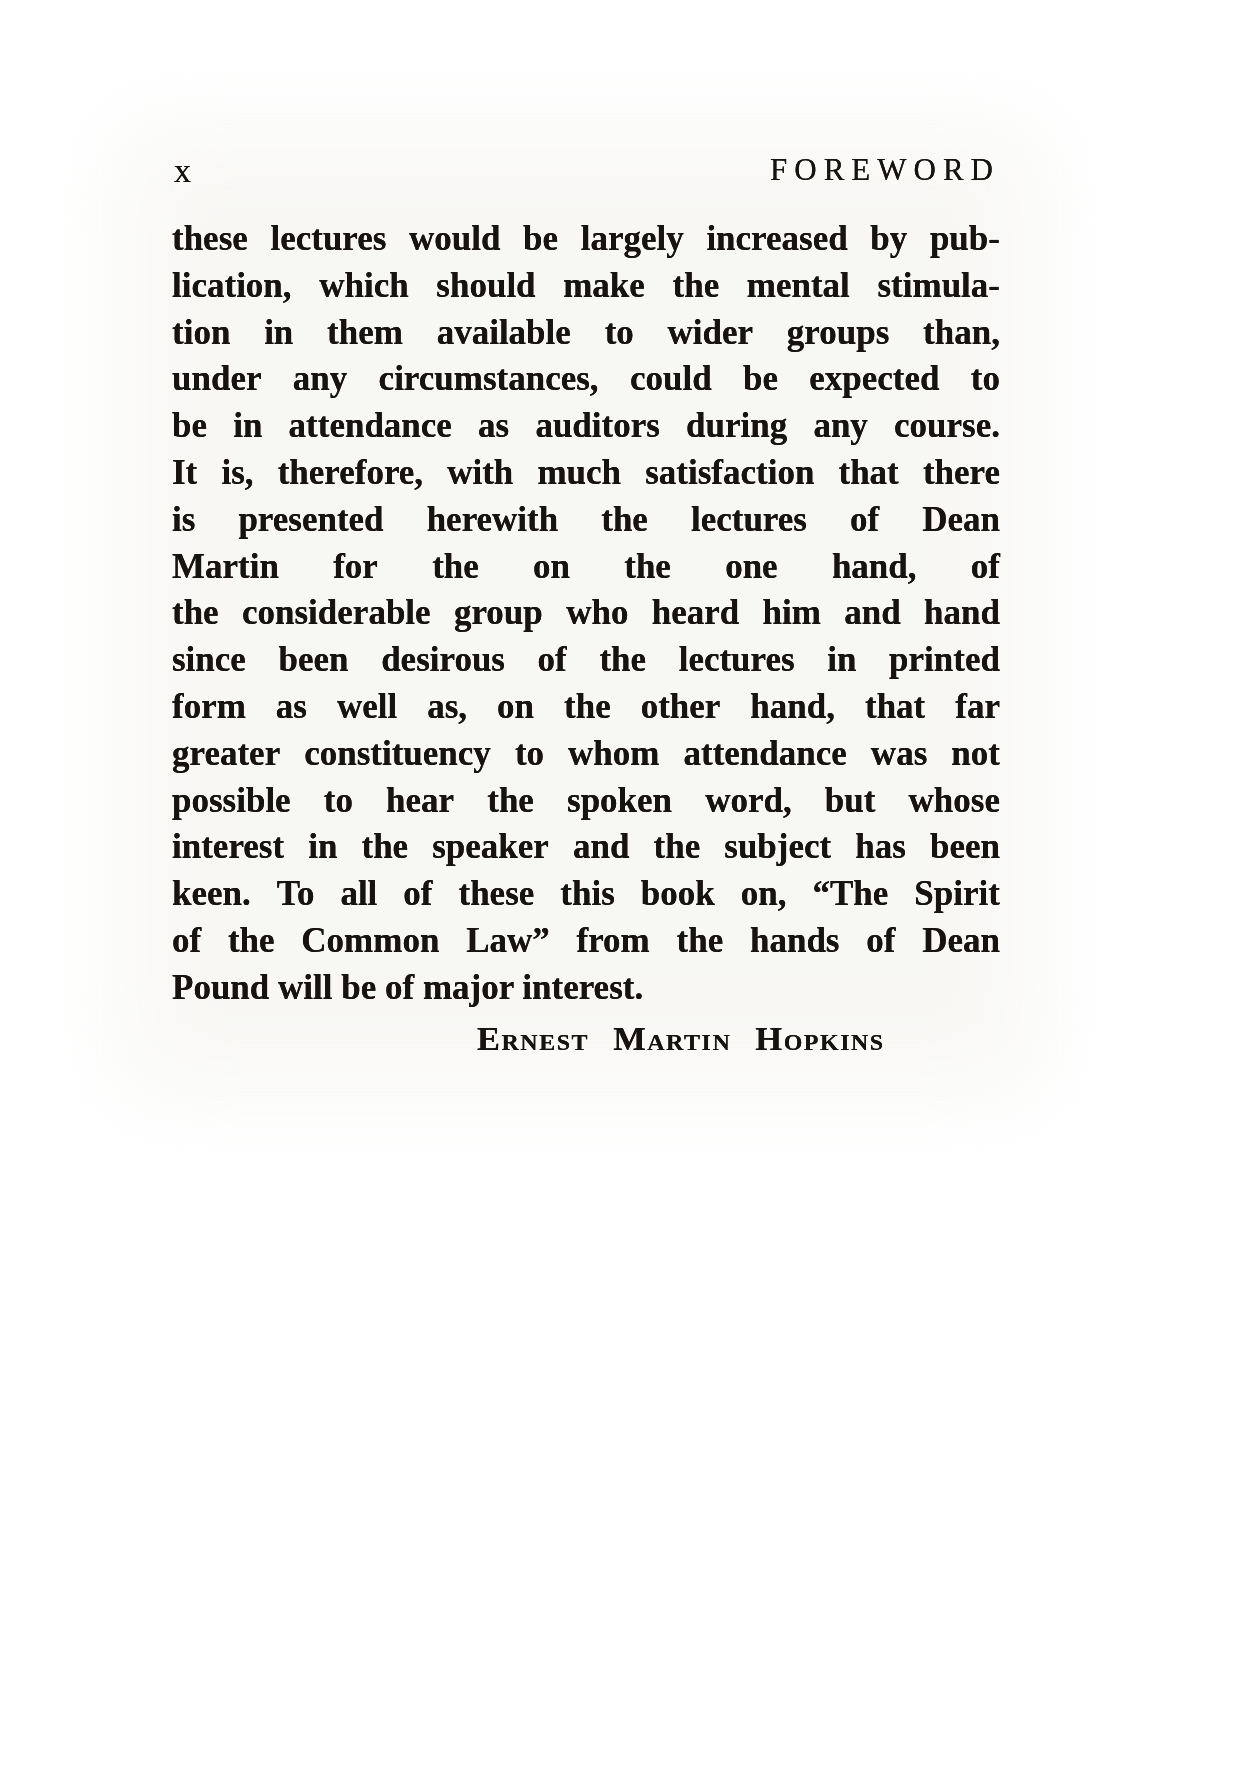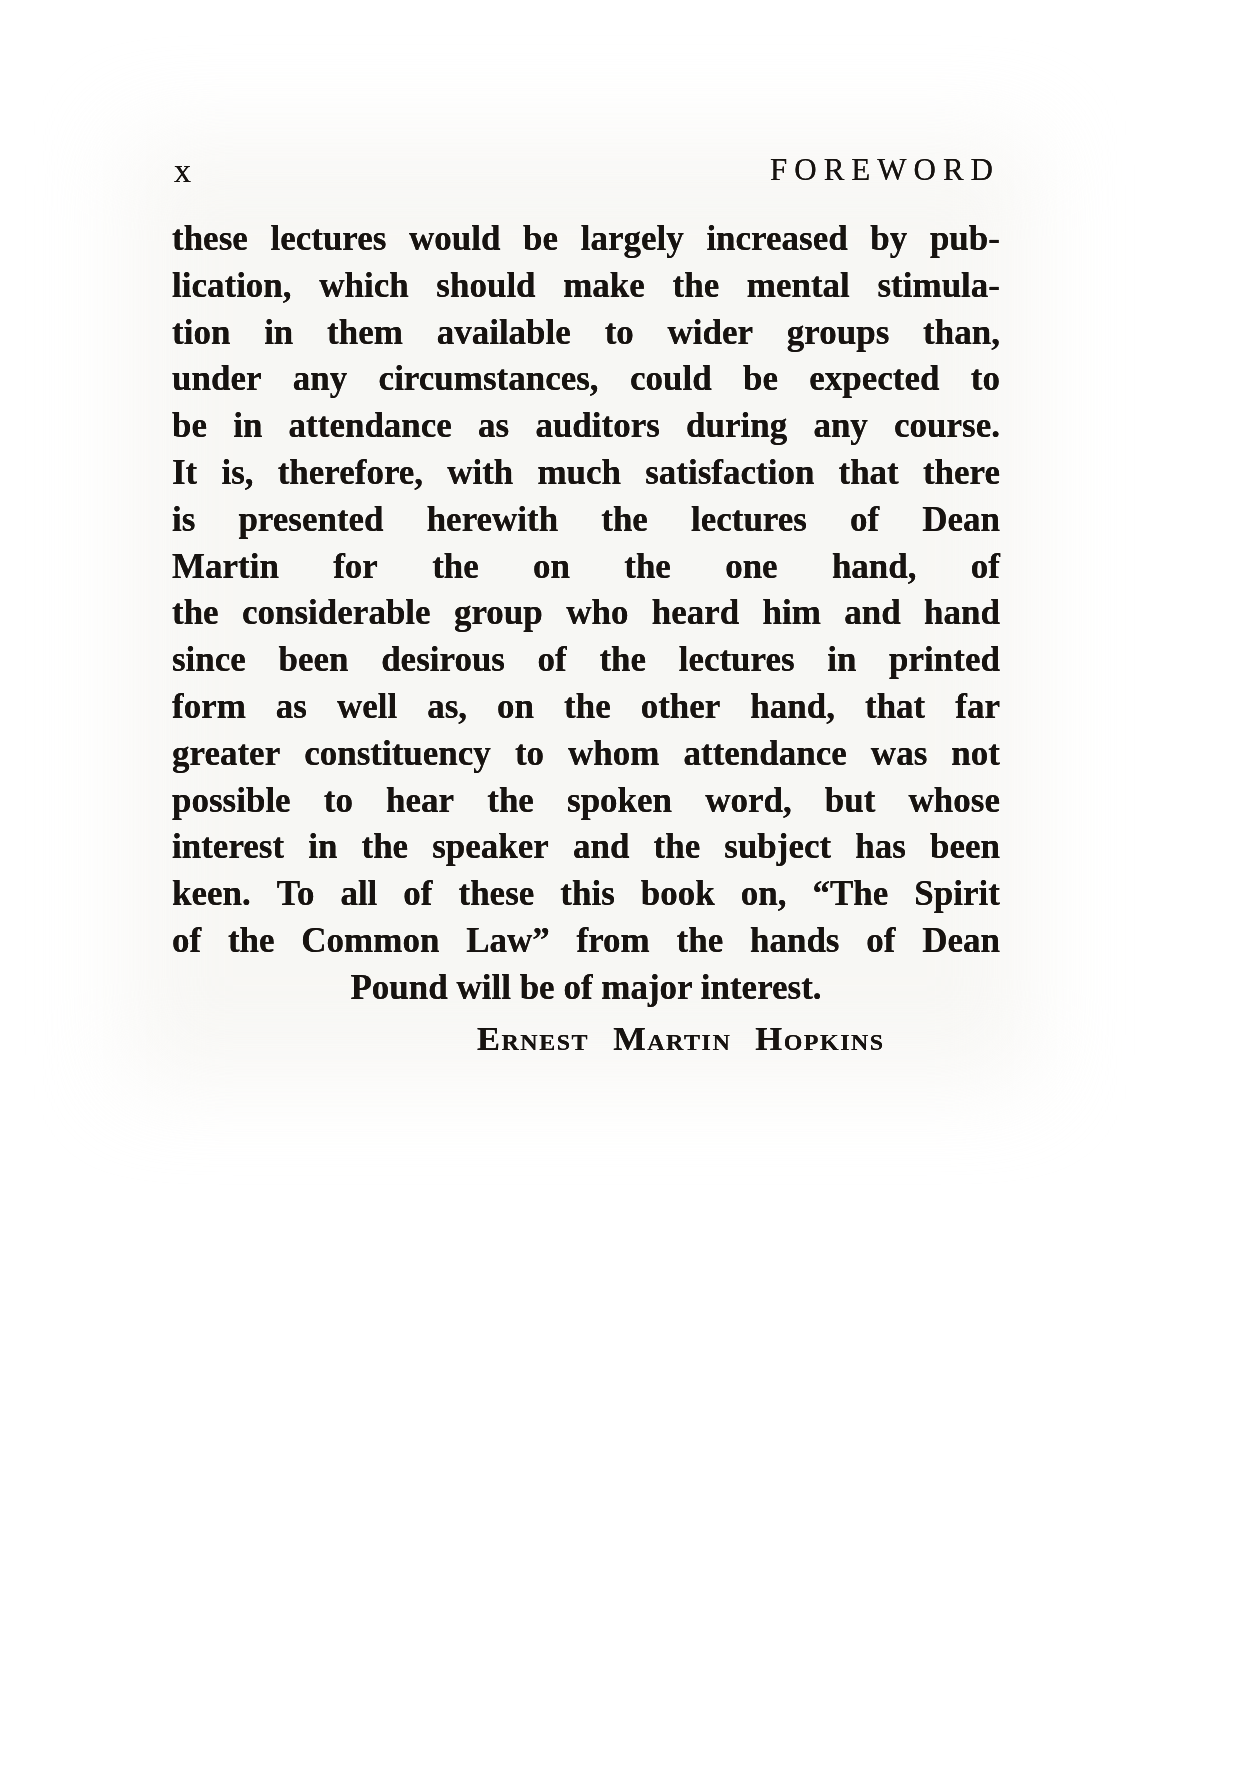--- a/index.html
+++ b/index.html
@@ -69,21 +69,20 @@
     justify-content: space-between;
     height: 46.8px;
     line-height: 46.8px;
     white-space: pre;
     text-shadow: 0 0 0.5px currentColor;
     font-weight: bold;
   }
   .line.last {
     display: block;
     white-space: pre;
-    text-align: center;
   }
   .signature {
     position: absolute;
     left: 477px;
     top: 1018px;
     font-size: 34.5px;
     line-height: 40px;
     font-variant-caps: small-caps;
     letter-spacing: 1.5px;
     word-spacing: 14px;

